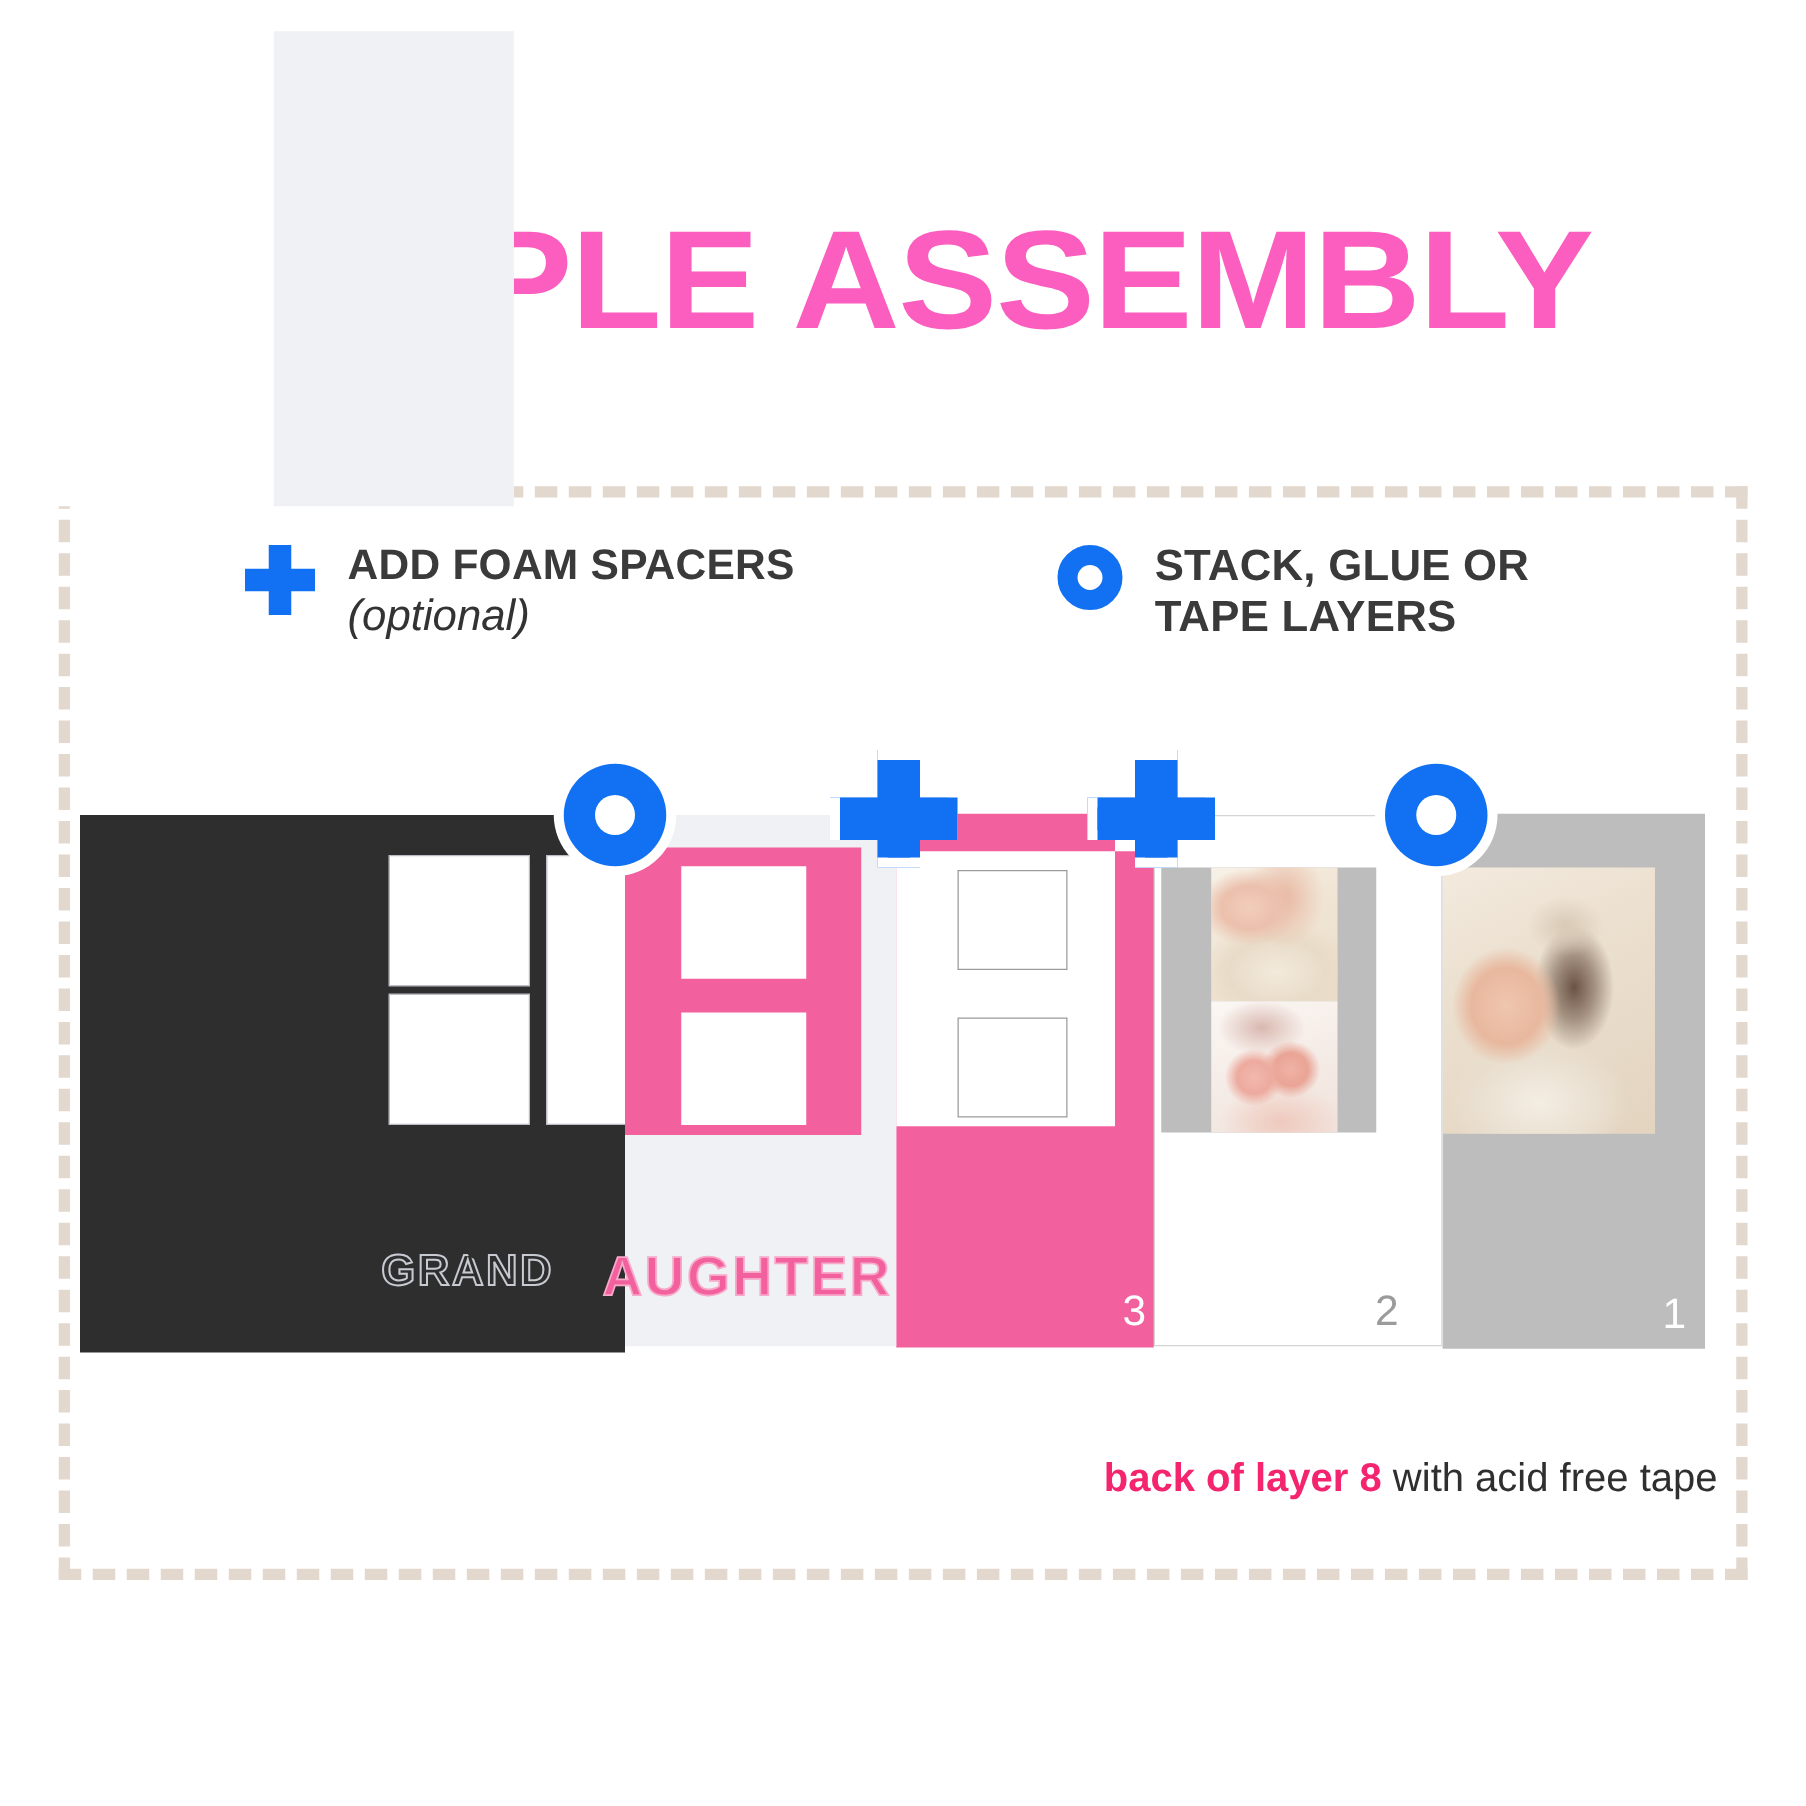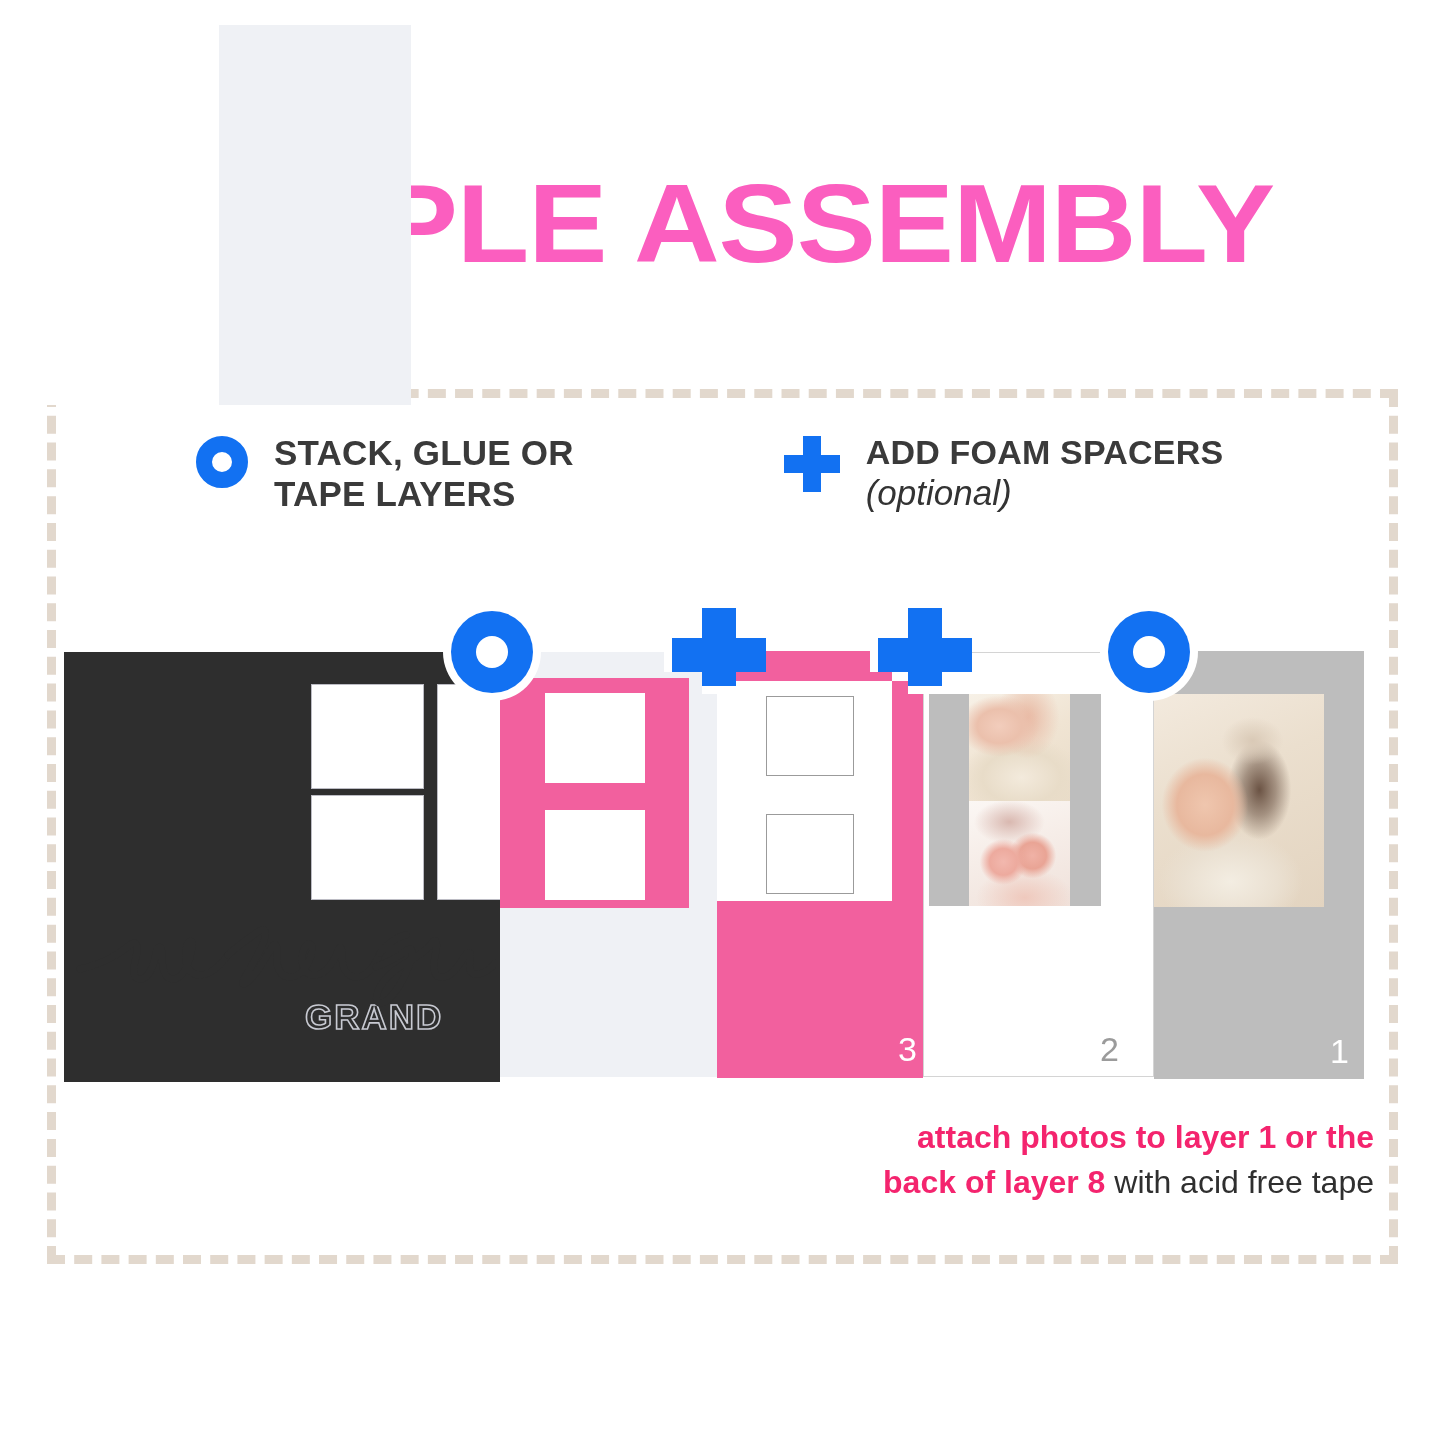--- a/index.html
+++ b/index.html
@@ -187,31 +187,31 @@
 </head>
 <body>
 
 <div class="title">SIMPLE ASSEMBLY</div>
 
 <div class="dashed-box"></div>
 
 <div class="legend">
 
   <div class="legend-item">
-    <span class="ring-icon"></span>
-    <span class="legend-text">STACK, GLUE OR
-TAPE LAYERS</span>
-  </div>
-
-  <div class="legend-item">
     <span class="plus-icon"></span>
     <span>
       <div class="legend-text small">ADD FOAM SPACERS</div>
       <div class="legend-sub">(optional)</div>
     </span>
+  </div>
+
+  <div class="legend-item">
+    <span class="ring-icon"></span>
+    <span class="legend-text">STACK, GLUE OR
+TAPE LAYERS</span>
   </div>
 
 </div>
 
 <div class="stack">
 
   <div class="layer layer1"></div>
   <div class="photo-baby"></div>
   <div class="l1-num">1</div>
 
@@ -234,20 +234,21 @@
   <div class="l4-cut2"></div>
 
   <div class="layer layer5"></div>
   <div class="l5-white"></div>
   <div class="l5-gray"></div>
   <div class="l5-box l5-box3"></div>
   <div class="l5-box l5-box1"></div>
   <div class="l5-box l5-box2"></div>
 
   <div class="grand-outline">GRAND</div>
+  <div class="grand-pink">AUGHTER</div>
 
   <div class="script-wrap">
     <svg width="420" height="110" viewBox="0 0 420 110" aria-hidden="true">
       <g fill="none" stroke="#2E2E2E" stroke-width="7" stroke-linecap="round" stroke-linejoin="round">
         <path d="M4 64 C 30 58, 44 48, 54 40 C 60 35, 63 40, 60 52 C 57 64, 56 74, 64 74 C 73 74, 78 60, 80 48 C 82 40, 86 40, 86 50 C 86 62, 88 74, 97 74 C 108 74, 114 56, 116 42 C 117 34, 112 34, 110 44 C 108 58, 112 70, 124 70 C 136 70, 146 58, 152 50"></path>
         <path d="M152 50 C 160 42, 172 34, 180 28 C 188 22, 192 24, 188 36 C 182 52, 172 66, 168 74 C 164 82, 170 80, 178 70 C 186 60, 192 48, 196 42 C 199 37, 202 40, 201 50 C 200 62, 204 72, 214 72 C 226 72, 234 58, 236 46 C 237 38, 232 36, 228 44 C 224 54, 226 70, 238 70 C 250 70, 258 56, 262 46 C 264 40, 266 42, 266 50 C 266 62, 270 72, 280 72 C 292 72, 300 58, 304 48"></path>
         <path d="M304 48 C 310 40, 320 32, 330 30"></path>
         <path d="M300 62 C 310 58, 322 52, 330 46 C 336 41, 338 46, 334 58 C 328 76, 318 90, 310 96 C 302 102, 298 96, 302 86 C 306 76, 316 66, 330 58 C 344 50, 352 44, 356 38 C 359 33, 362 36, 360 46 C 357 60, 356 70, 364 72 C 374 74, 382 62, 388 52 C 392 45, 396 46, 394 56 C 392 66, 396 72, 406 68 C 412 66, 416 62, 419 58"></path>
       </g>
     </svg>
@@ -275,15 +276,15 @@
     </div>
   </div>
 
   <div class="badge" style="left:1108px; top:611px;">
     <div class="badge-ring"></div>
   </div>
 
 </div>
 
 <div class="caption">
-  <b>attach photos to layer 1 or the</b><br>
+  <br>
   <b>back of layer 8</b><span> with acid free tape</span>
 </div>
 
 </body></html>

